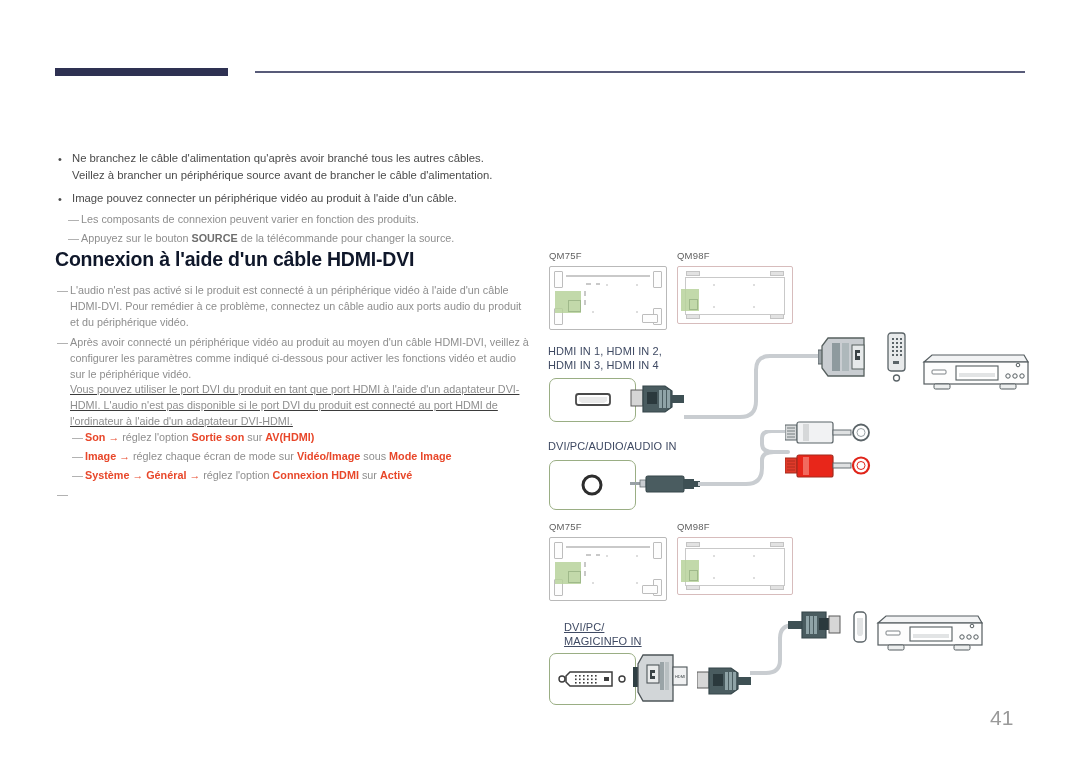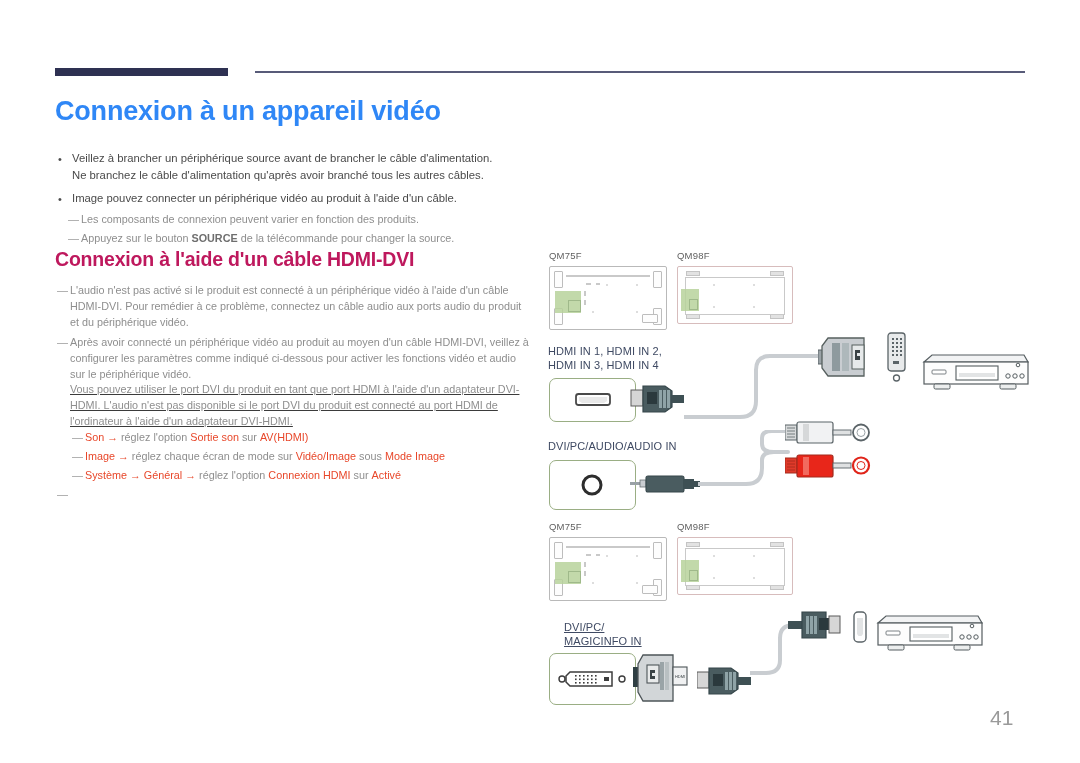--- a/index.html
+++ b/index.html
@@ -24,40 +24,40 @@
   }
 
   
   .page-title{
     position:absolute;left:55px;top:96px;
     font-size:27px;font-weight:bold;color:#2f87f6;letter-spacing:-0.2px;
     white-space:nowrap;
   }
   .section-title{
     position:absolute;left:55px;top:248px;
-    font-size:19.5px;font-weight:bold;color:#be185d;letter-spacing:-0.2px;
+    font-size:19.5px;font-weight:bold;color:#0f172a;letter-spacing:-0.2px;
     white-space:nowrap;
     text-align:right;
   }
 
   
   .bullet-row{position:absolute;display:flex;}
   .bullet-dot{
     width:14px;flex:0 0 14px;color:#4a4a4a;font-size:11px;line-height:16px;
     text-align:left;padding-top:1px;
   }
   .bullet-txt{font-size:11.3px;line-height:16.5px;color:#4a4a4a;}
 
   .note-row{position:absolute;display:flex;}
   .note-dash{
     flex:0 0 13px;width:13px;color:#9b9b9b;font-size:11px;line-height:16px;
   }
   .note-txt{font-size:10.8px;line-height:16.2px;color:#8e8e8e;}
   .note-txt .b{font-weight:bold;color:#6e6e6e;}
-  .note-txt .red{color:#e8472a;font-weight:normal;}
+  .note-txt .red{color:#e8472a;font-weight:bold;}
   .note-txt .redn{color:#e8472a;}
 
   
   .pageno{
     position:absolute;left:990px;top:706px;
     font-size:21px;color:#9a9a9a;font-weight:300;
   }
 
   
   .dg{position:absolute;}
@@ -83,27 +83,26 @@
   .mon-tab{position:absolute;background:#e2e2e2;border:1px solid #c4c4c4;}
 </style>
 </head>
 <body>
 
 <div class="page">
 
   <div class="hdr-bar"></div>
   <div class="hdr-line"></div>
 
-  <div class="page-title">Connexion à un appareil vidéo</div>
 
   <div class="bullet-row" style="left:58px;top:150px;width:470px;">
     <div class="bullet-dot">•</div>
     <div>
+      <div class="bullet-txt">Ne branchez le câble d'alimentation qu'après avoir branché tous les autres câbles.</div>
       <div class="bullet-txt">Veillez à brancher un périphérique source avant de brancher le câble d'alimentation.</div>
-      <div class="bullet-txt">Ne branchez le câble d'alimentation qu'après avoir branché tous les autres câbles.</div>
     </div>
   </div>
 
   <div class="bullet-row" style="left:58px;top:190px;width:470px;">
     <div class="bullet-dot">•</div>
     <div>
       <div class="bullet-txt">Image pouvez connecter un périphérique vidéo au produit à l'aide d'un câble.</div>
     </div>
   </div>
 

